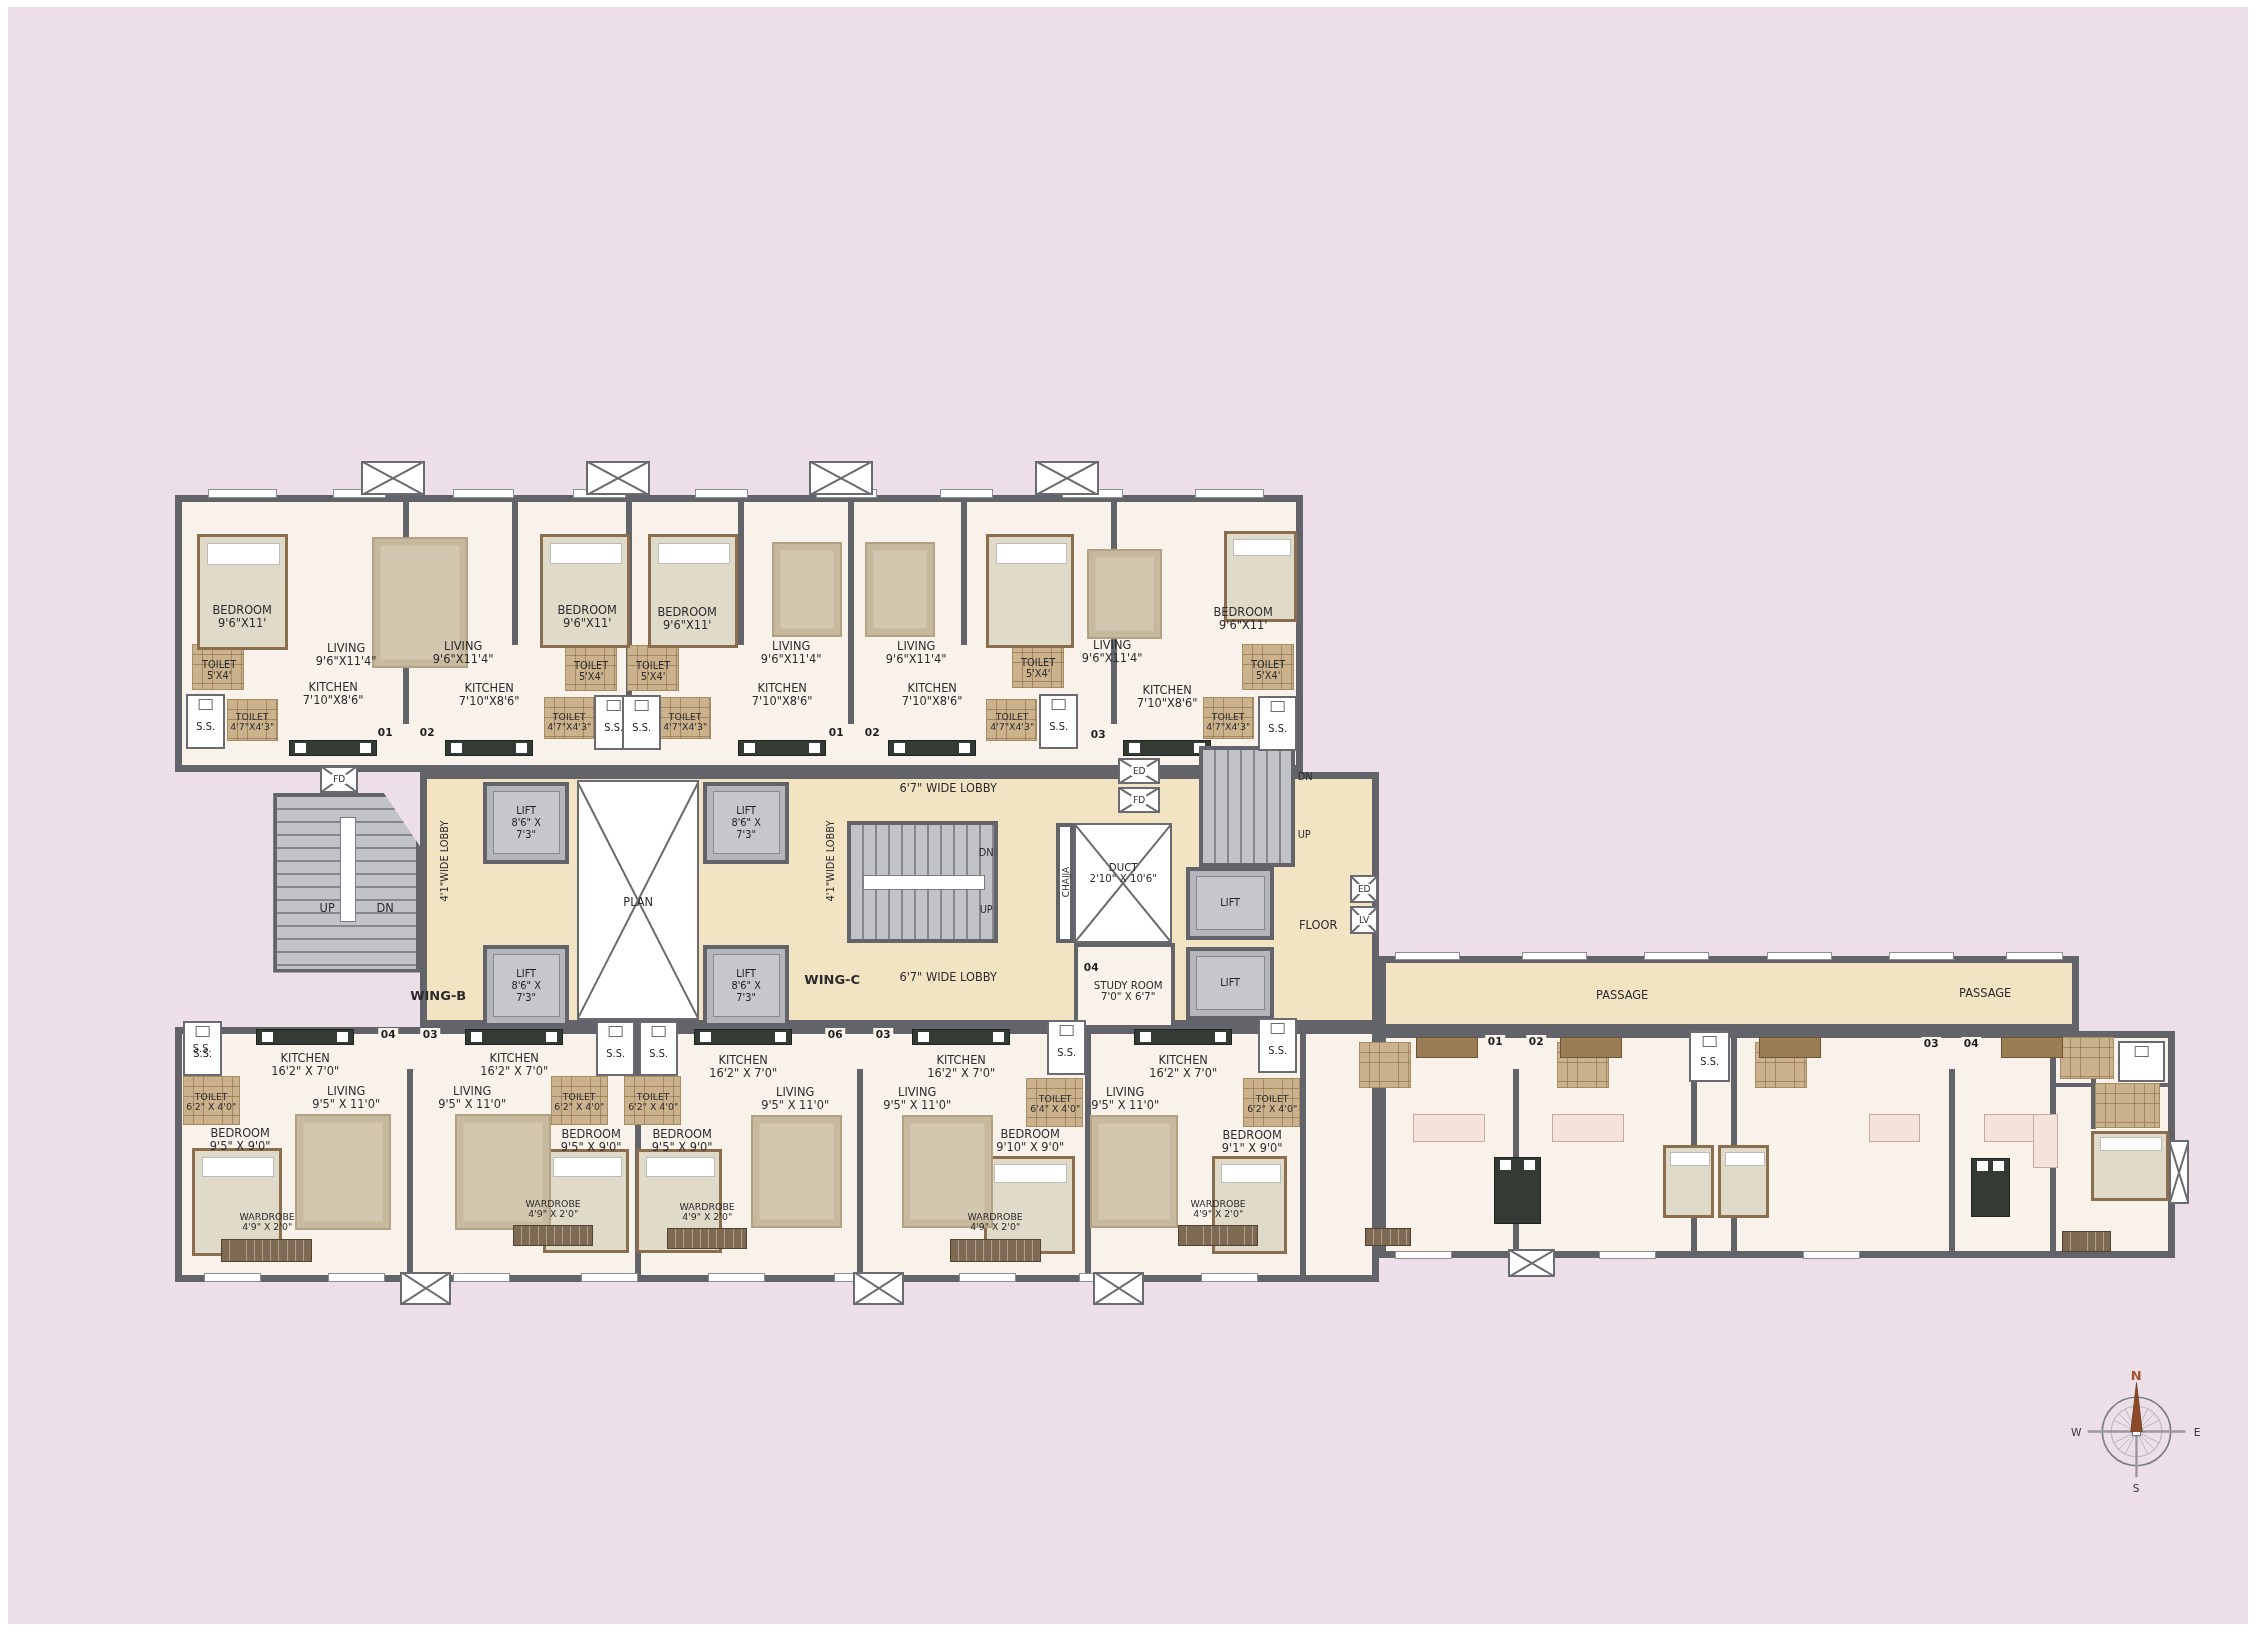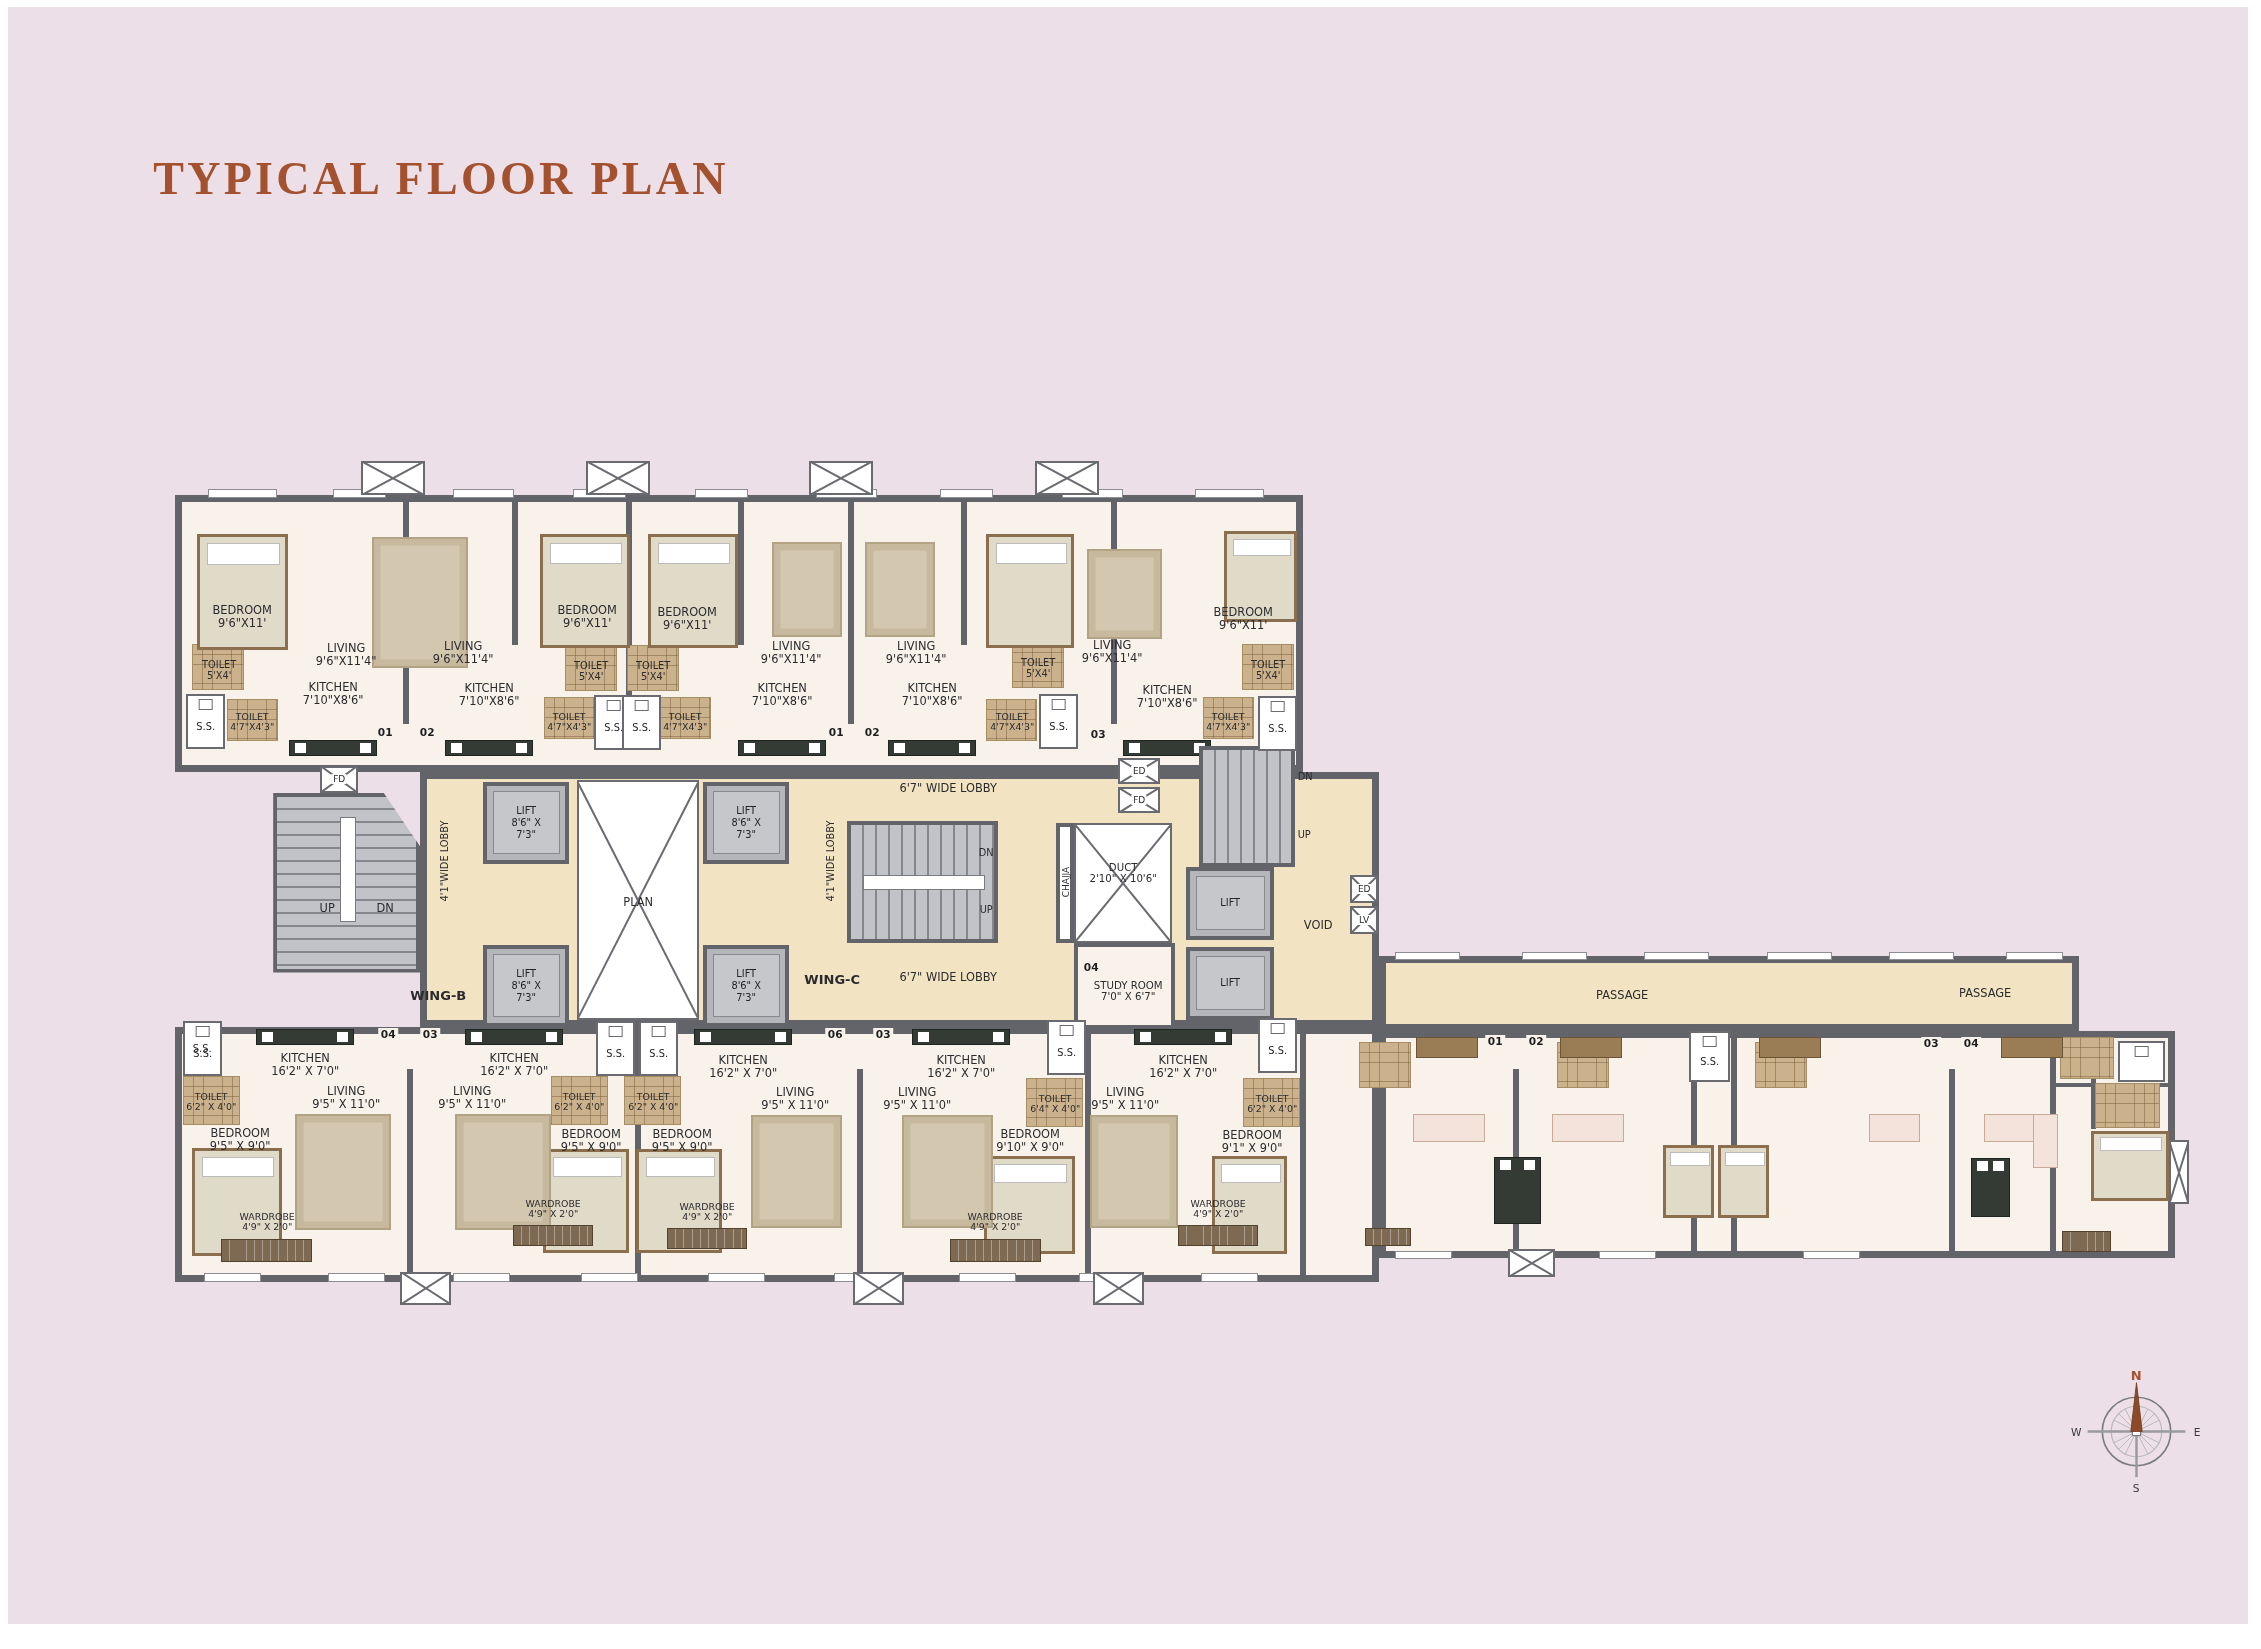--- a/index.html
+++ b/index.html
@@ -44,21 +44,20 @@
   .lbl{color:#2b2b2e;text-align:center;white-space:pre-line;line-height:1.16;transform:translate(-50%,-50%);}
   .badge{color:#1d1d20;font-weight:bold;transform:translate(-50%,-50%);background:#f8f2ea;padding:0 2.4px;}
   #compass-n{font-weight:bold;color:#a4512f;}
   .cletter{position:absolute;transform:translate(-50%,-50%);font-size:10.6px;color:#3a3a3e;}
 </style>
 </head>
 <body>
 
 <div id="stage">
   <div id="page">
-    <div id="title">TYPICAL FLOOR PLAN</div>
     <div id="plan">
         <div class="abs zone" style="left: 167px; top: 488px; width: 1128px; height: 277px; background: rgb(248, 242, 234);"></div>
         <div class="abs zone" style="left: 412px; top: 765px; width: 959px; height: 255px; background: rgb(242, 227, 194);"></div>
         <div class="abs zone" style="left: 167px; top: 1020px; width: 1204px; height: 255px; background: rgb(248, 242, 234);"></div>
         <div class="abs zone" style="left: 1371px; top: 949px; width: 700px; height: 75px; background: rgb(242, 227, 194);"></div>
         <div class="abs zone" style="left: 1371px; top: 1024px; width: 796px; height: 227px; background: rgb(248, 242, 234);"></div>
         <div class="abs zone thin" style="left: 1066px; top: 936px; width: 101px; height: 86px; background: rgb(248, 242, 234);"></div>
         <div class="abs zone thin" style="left: 1048px; top: 816px; width: 18px; height: 120px; background: rgb(255, 255, 255);"></div>
         <div class="abs wall" style="left: 395px; top: 495px; width: 5.7px; height: 222px;"></div>
         <div class="abs wall" style="left: 618px; top: 495px; width: 5.7px; height: 222px;"></div>
@@ -448,21 +447,21 @@
         <div class="abs lbl" style="left: 824px; top: 973px; font-size: 13px; font-weight: bold;">WING-C</div>
         <div class="abs lbl" style="left: 978px; top: 846px; font-size: 9.8px;">DN</div>
         <div class="abs lbl" style="left: 978px; top: 903px; font-size: 9.8px;">UP</div>
         <div class="abs lbl" style="left: 1058px; top: 875px; font-size: 9px; transform: translate(-50%, -50%) rotate(-90deg);">CHAJJA</div>
         <div class="abs lbl" style="left: 1115px; top: 867px; font-size: 10.2px;">DUCT
 2'10" X 10'6"</div>
         <div class="abs lbl" style="left: 1120px; top: 985px; font-size: 10.2px;">STUDY ROOM
 7'0" X 6'7"</div>
         <div class="abs lbl" style="left: 1297px; top: 770px; font-size: 9.8px;">DN</div>
         <div class="abs lbl" style="left: 1296px; top: 828px; font-size: 9.8px;">UP</div>
-        <div class="abs lbl" style="left: 1310px; top: 919px; font-size: 11.4px;">VOID</div>
+        <div class="abs lbl" style="left: 1310px; top: 919px; font-size: 11.4px;">FLOOR</div>
         <div class="abs lbl" style="left: 194px; top: 1042px; font-size: 9.8px;">S.S.</div>
         <div class="abs lbl" style="left: 203px; top: 1096px; font-size: 9.4px;">TOILET
 6'2" X 4'0"</div>
         <div class="abs lbl" style="left: 297px; top: 1058px; font-size: 11.4px;">KITCHEN
 16'2" X 7'0"</div>
         <div class="abs lbl" style="left: 338px; top: 1091px; font-size: 11.4px;">LIVING
 9'5" X 11'0"</div>
         <div class="abs lbl" style="left: 232px; top: 1133px; font-size: 11.4px;">BEDROOM
 9'5" X 9'0"</div>
         <div class="abs lbl" style="left: 259px; top: 1216px; font-size: 9.4px;">WARDROBE

